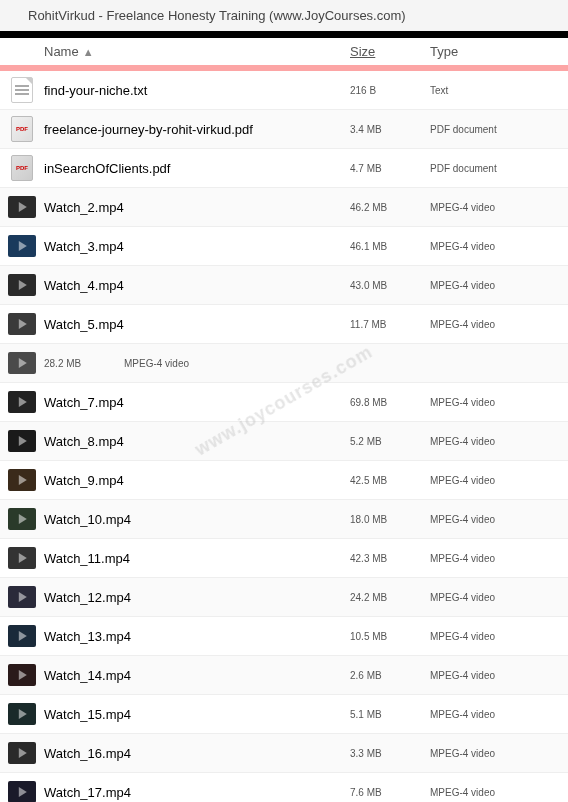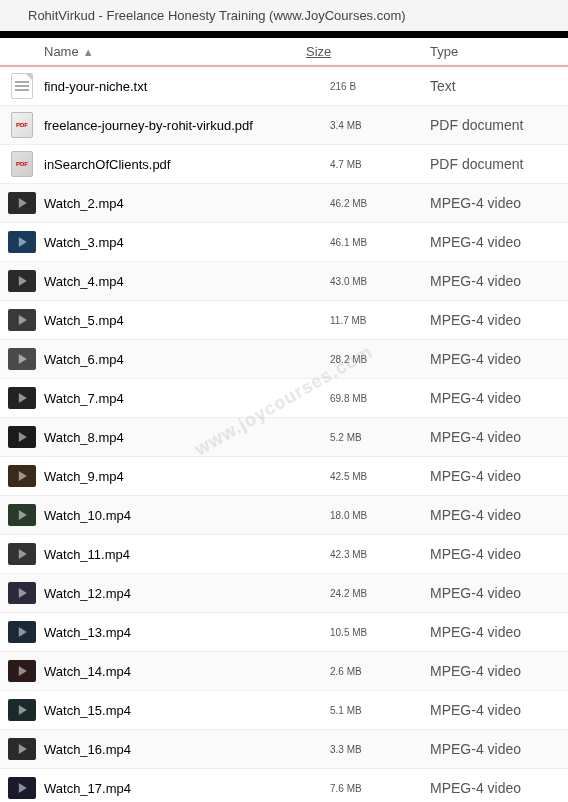--- a/index.html
+++ b/index.html
@@ -19,26 +19,25 @@
       padding: 8px 28px;
       font-size: 13px;
       color: #444;
       border-bottom: 7px solid #000000;
       background: #f5f5f5;
     }
     .table-header {
       display: flex;
       align-items: flex-end;
       padding: 6px 8px;
-      border-bottom: 2px solid #fca5a5;
+      border-bottom: 6px solid #fca5a5;
       background: #fff;
       font-weight: 500;
       color: #555;
       font-size: 13px;
-      gap: 44px;
     }
     .col-name {
       display: flex;
       align-items: center;
       flex: 1;
       min-width: 0;
     }
     .col-name .sort-arrow {
       margin-left: 4px;
       color: #888;
@@ -88,22 +87,21 @@
     .file-size {
       width: 80px;
       text-align: left;
       color: #555;
       font-size: 10px;
     }
     .file-type {
       width: 130px;
       text-align: left;
       color: #555;
-      font-size: 14px;
-      margin-left: 20px;
+      font-size: 10px;
     }
     .watermark {
       position: fixed;
       top: 50%;
       left: 50%;
       transform: translate(-50%, -50%) rotate(-30deg);
       font-size: 18px;
       color: rgba(180,180,180,0.35);
       white-space: nowrap;
       pointer-events: none;
@@ -254,21 +252,20 @@
     <div class="file-name">Watch_5.mp4</div>
     <div class="file-size">11.7 MB</div>
     <div class="file-type">MPEG-4 video</div>
   </div>
     <div class="file-row">
     <div class="file-icon">
         <div class="thumb-video" style="background:#4a4a4a;width:28px;height:22px;border-radius:2px;position:relative;">
     <div style="width:0;height:0;border-top:5px solid transparent;border-bottom:5px solid transparent;border-left:8px solid rgba(255,255,255,0.5);position:absolute;top:50%;left:50%;transform:translate(-40%,-50%);"></div>
   </div>
       </div>
-    <div class="file-name">Watch_6.mp4</div>
     <div class="file-size">28.2 MB</div>
     <div class="file-type">MPEG-4 video</div>
   </div>
     <div class="file-row">
     <div class="file-icon">
         <div class="thumb-video" style="background:#222;width:28px;height:22px;border-radius:2px;position:relative;">
     <div style="width:0;height:0;border-top:5px solid transparent;border-bottom:5px solid transparent;border-left:8px solid rgba(255,255,255,0.5);position:absolute;top:50%;left:50%;transform:translate(-40%,-50%);"></div>
   </div>
       </div>
     <div class="file-name">Watch_7.mp4</div>

